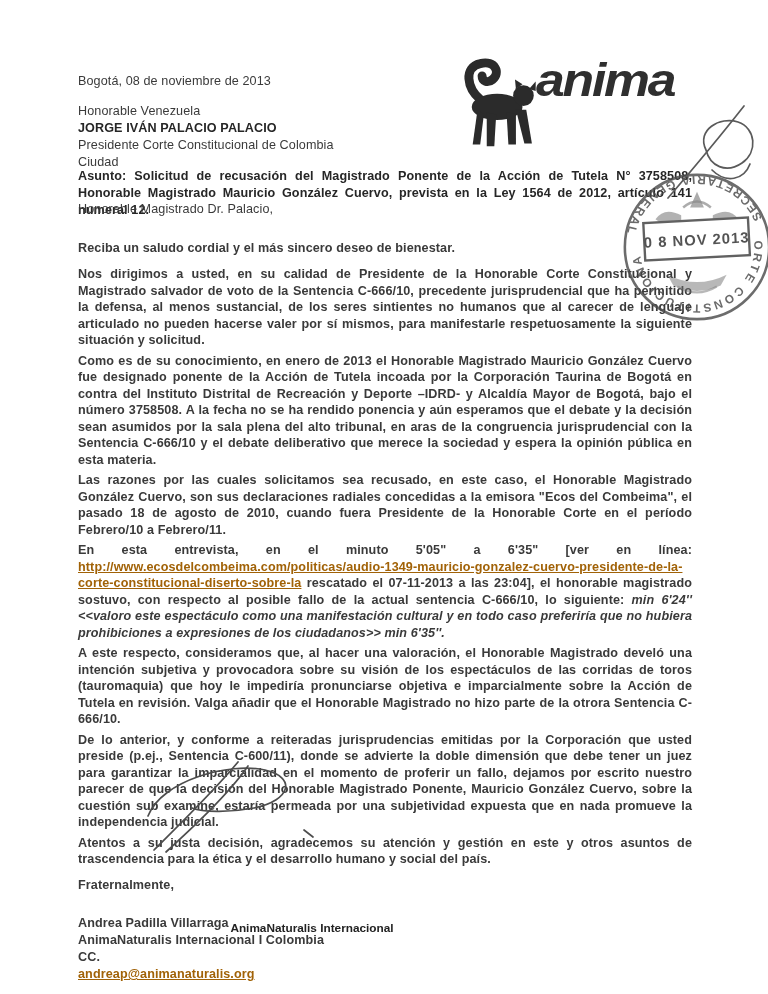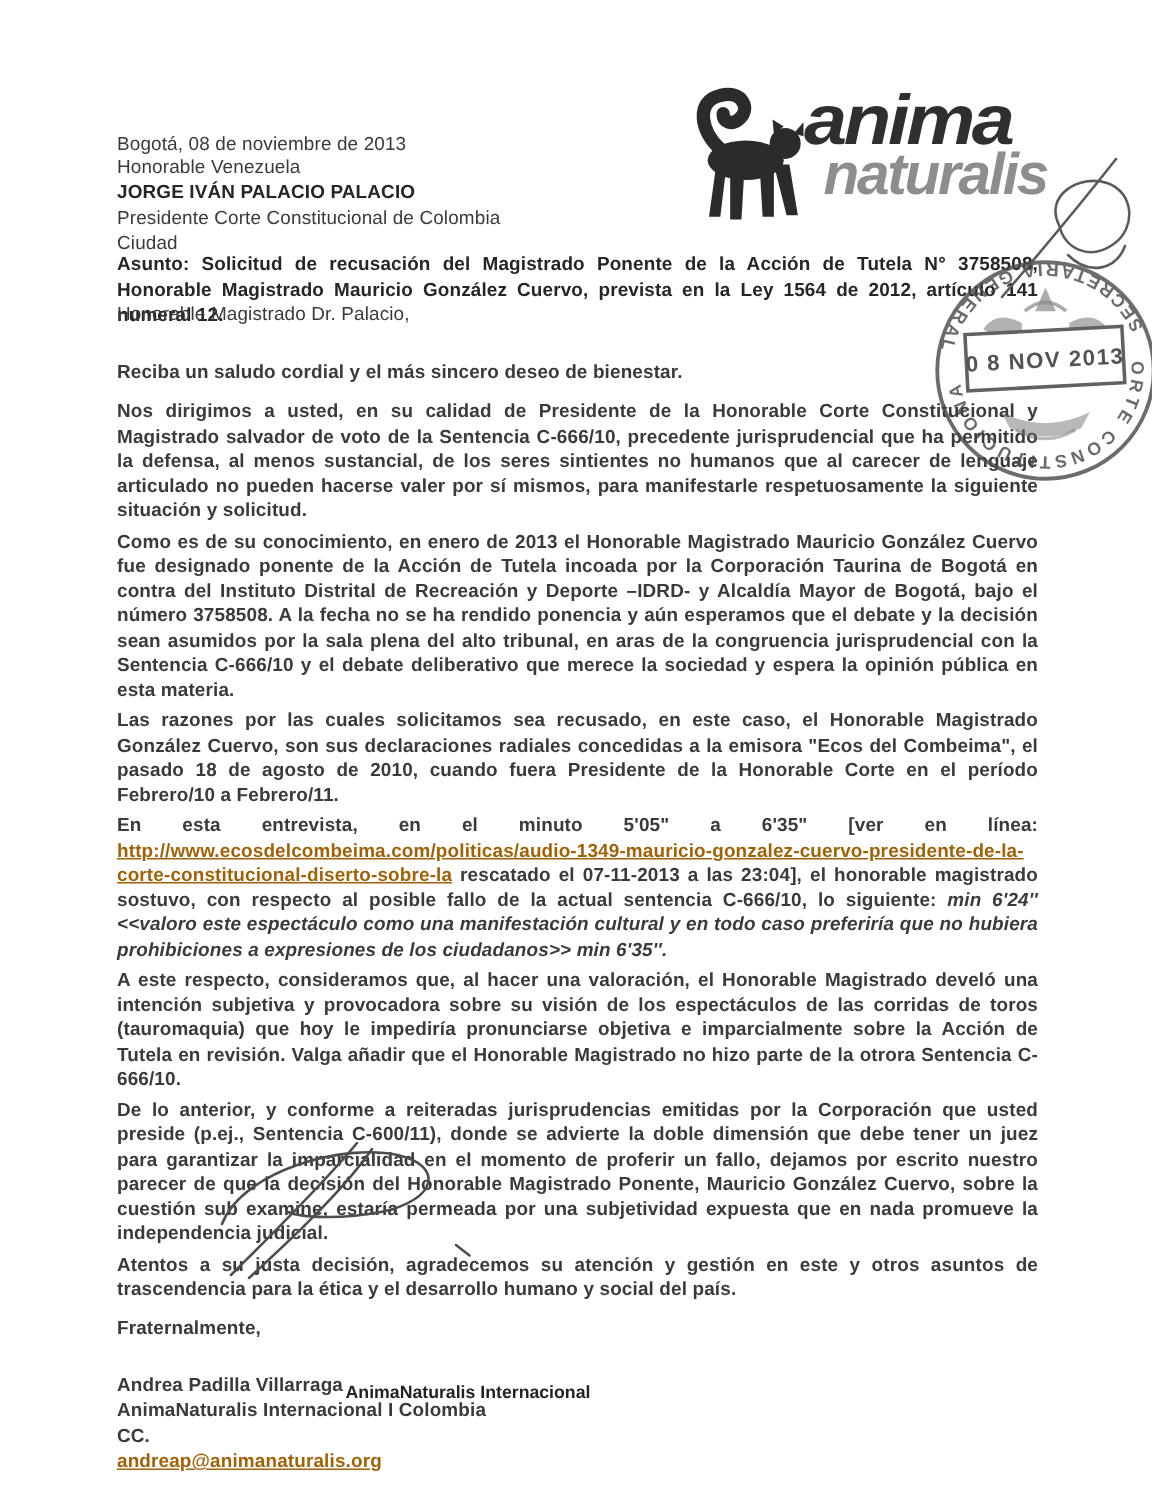--- a/index.html
+++ b/index.html
@@ -44,24 +44,23 @@
         <circle cx="76" cy="40" r="11"></circle>
         <path d="M 68,33 l -1,-10 8,5 z"></path>
         <path d="M 82,33 l 7,-8 0,10 z"></path>
         <path d="M 27,56 l -5,36 8,0 4,-33 z"></path>
         <path d="M 37,58 l 0,36 8,0 2,-34 z"></path>
         <path d="M 58,58 l 2,34 8,0 0,-33 z"></path>
         <path d="M 68,55 l 9,36 8,0 -6,-36 z"></path>
       </g>
     </svg>
     <div class="logo-anima">anima</div>
-    <div class="logo-naturalis">naturalis</div>
   </div>
 
-  <div class="abs txt" style="left:78px;top:88px;">Bogotá, 08 de noviembre de 2013</div>
+  <div class="abs txt" style="left:78px;top:73px;">Bogotá, 08 de noviembre de 2013</div>
 
   <div class="abs txt" style="left:78px;top:103px;line-height:17px;">
     <div>Honorable Venezuela</div>
     <div class="bold">JORGE IVÁN PALACIO PALACIO</div>
     <div>Presidente Corte Constitucional de Colombia</div>
     <div>Ciudad</div>
   </div>
 
   <div class="abs txt bold just" style="left:78px;top:168px;width:614px;line-height:17px;">Asunto: Solicitud de recusación del Magistrado Ponente de la Acción de Tutela N° 3758508, Honorable Magistrado Mauricio González Cuervo, prevista en la Ley 1564 de 2012, artículo 141 numeral 12.</div>
 

